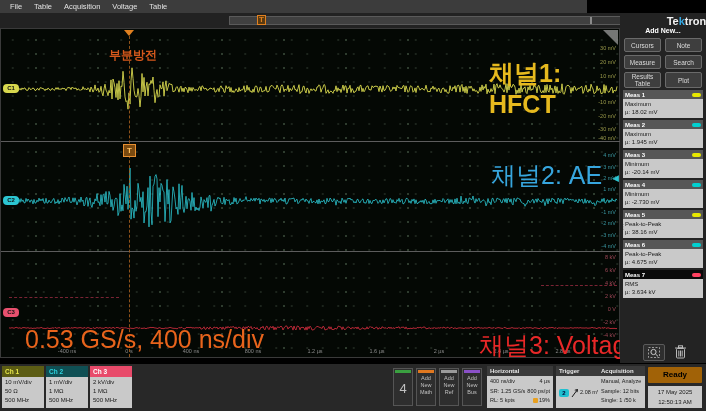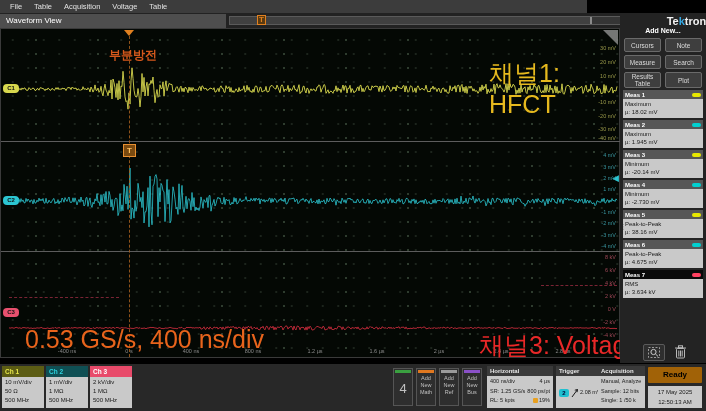--- a/index.html
+++ b/index.html
@@ -39,21 +39,21 @@
   #c2-badge{top:167px;background:#2cc6d2;}
   #c3-badge{top:279px;background:#e8506e;}
   #corner-triangle{position:absolute;right:1px;top:1px;width:0;height:0;
     border-left:15px solid transparent;border-top:15px solid #8a8a8a;opacity:.85;}
   .ylabel{position:absolute;right:3px;font-size:5.5px;transform:translateY(-50%);}
   .xlabel{position:absolute;bottom:3px;font-size:5.5px;color:#8a8a8a;transform:translateX(-50%);}
   .red-dash{position:absolute;height:0;border-top:1px dashed #7a2434;}
   #ch2-arrow{position:absolute;right:0px;top:145px;color:#2cc6d2;font-size:9px;line-height:9px;}
   
   #pd-label{position:absolute;left:88px;top:18px;color:#d4581c;font-size:12px;font-weight:bold;margin-left:20px;}
-  #ch1-label{position:absolute;left:488px;top:28px;color:#e6b91e;font-size:25px;}
+  #ch1-label{position:absolute;left:488px;top:28px;color:#e6b91e;font-size:25px;font-weight:bold;}
   #ch2-label{position:absolute;left:490px;top:130px;color:#37a6de;font-size:25px;}
   #ch3-label{position:absolute;left:478px;top:300px;color:#e82828;font-size:25px;white-space:nowrap;}
   #rate-label{position:absolute;left:24px;top:296px;color:#e8641c;font-size:25px;white-space:nowrap;}
   
   #sidebar{position:absolute;left:620px;top:13px;width:86px;height:350px;background:#232323;}
   #brand{position:absolute;left:0;top:2px;width:86px;text-align:center;color:#f2f2f2;
     font-size:11px;font-weight:bold;letter-spacing:0px;padding-left:28px;}
   #brand .accent{color:#35a6e0;}
   #add-new{position:absolute;left:0;top:14px;width:86px;text-align:center;color:#fff;font-size:7px;font-weight:bold;}
   .sbtn{position:absolute;background:#3e3e3e;border:1px solid #6a6a6a;border-radius:2px;color:#dcdcdc;
@@ -106,21 +106,20 @@
 
   <div id="menubar">
     <span>File</span>
     <span>Table</span>
     <span>Acquisition</span>
     <span>Voltage</span>
     <span>Table</span>
   </div>
 
   <div id="tabbar">
-    <div id="tab-waveform">Waveform View</div>
     <div id="minimap">
       <div id="minimap-window"></div>
       <div id="minimap-t">T</div>
     </div>
   </div>
 
   <div id="scope">
     <svg id="waves" width="620" height="330" viewBox="0 0 620 330">
         <polyline points="8,60.6 9,59.3 10,60.5 11,61.8 12,60.6 13,60.6 14,58.8 15,61.4 16,60.7 17,61.2 18,60.9 19,59.4 20,61.1 21,58.9 22,60.3 23,59.0 24,59.0 25,61.0 26,61.3 27,61.2 28,58.6 29,59.9 30,60.8 31,59.5 32,59.2 33,59.5 34,61.5 35,61.3 36,59.7 37,59.7 38,61.2 39,58.8 40,58.8 41,59.3 42,59.6 43,60.0 44,61.7 45,59.9 46,60.9 47,59.0 48,59.8 49,61.3 50,61.1 51,59.3 52,60.1 53,61.3 54,60.7 55,58.6 56,60.3 57,58.5 58,60.7 59,59.6 60,60.7 61,59.1 62,59.6 63,59.6 64,59.7 65,61.6 66,59.7 67,58.2 68,59.1 69,58.6 70,60.6 71,58.1 72,59.2 73,59.1 74,59.7 75,58.9 76,61.2 77,59.9 78,60.2 79,61.5 80,60.5 81,60.9 82,57.7 83,60.3 84,59.7 85,60.1 86,60.9 87,58.8 88,59.9 89,62.9 90,58.0 91,60.1 92,63.1 93,60.9 94,55.9 95,61.3 96,61.4 97,59.0 98,63.3 99,62.1 100,57.3 101,63.8 102,66.9 103,59.9 104,55.2 105,61.1 106,63.0 107,66.7 108,61.4 109,64.0 110,50.9 111,70.0 112,50.0 113,53.5 114,58.8 115,68.5 116,54.5 117,70.9 118,51.7 119,69.9 120,56.9 121,57.6 122,42.3 123,53.4 124,67.9 125,72.7 126,71.7 127,80.2 128,63.8 129,75.1 130,51.8 131,38.8 132,49.4 133,61.2 134,66.4 135,68.1 136,67.5 137,59.5 138,66.7 139,77.9 140,67.7 141,44.5 142,62.9 143,48.4 144,67.0 145,57.8 146,53.2 147,66.9 148,54.8 149,55.7 150,51.4 151,54.5 152,48.0 153,61.3 154,73.7 155,65.6 156,60.5 157,68.3 158,67.3 159,55.8 160,59.5 161,59.6 162,52.8 163,67.2 164,57.3 165,51.8 166,61.7 167,58.4 168,54.4 169,55.2 170,55.3 171,55.6 172,62.9 173,62.2 174,62.0 175,58.7 176,57.6 177,59.8 178,63.2 179,58.7 180,57.2 181,62.5 182,59.1 183,62.9 184,58.4 185,58.6 186,60.7 187,63.7 188,58.1 189,61.8 190,58.5 191,62.3 192,58.5 193,60.2 194,61.6 195,60.2 196,61.4 197,61.3 198,58.4 199,57.5 200,61.8 201,56.8 202,57.5 203,60.0 204,59.7 205,59.1 206,61.4 207,60.9 208,60.5 209,58.9 210,59.5 211,59.5 212,60.6 213,58.7 214,63.0 215,63.0 216,60.8 217,59.3 218,62.7 219,58.4 220,56.8 221,59.3 222,59.3 223,63.1 224,63.4 225,56.7 226,59.4 227,59.1 228,57.6 229,62.9 230,58.5 231,63.3 232,61.6 233,63.6 234,62.1 235,59.8 236,61.3 237,63.0 238,58.5 239,62.2 240,60.8 241,61.0 242,60.5 243,56.8 244,63.2 245,61.9 246,56.3 247,61.2 248,58.3 249,62.6 250,61.8 251,63.6 252,60.2 253,63.2 254,57.6 255,56.9 256,57.7 257,63.4 258,62.5 259,58.1 260,58.5 261,63.0 262,62.3 263,61.7 264,61.7 265,57.4 266,62.9 267,62.8 268,62.3 269,57.6 270,57.0 271,56.3 272,57.7 273,58.6 274,59.8 275,60.0 276,56.1 277,58.4 278,61.1 279,63.7 280,57.1 281,55.8 282,57.7 283,62.6 284,60.0 285,61.3 286,60.7 287,56.4 288,62.9 289,59.4 290,61.3 291,61.2 292,58.3 293,56.4 294,60.8 295,60.5 296,62.6 297,59.3 298,55.7 299,64.6 300,62.8 301,62.8 302,57.5 303,57.1 304,61.6 305,64.0 306,59.1 307,59.7 308,64.4 309,61.6 310,59.8 311,61.7 312,60.3 313,60.0 314,61.9 315,62.0 316,58.0 317,57.8 318,55.8 319,56.9 320,63.2 321,60.0 322,58.4 323,55.5 324,56.4 325,64.3 326,62.7 327,60.8 328,64.3 329,62.6 330,62.0 331,62.9 332,64.3 333,61.3 334,61.5 335,56.8 336,62.6 337,58.8 338,61.4 339,60.0 340,63.5 341,59.7 342,56.0 343,61.4 344,56.8 345,57.1 346,64.1 347,59.2 348,59.5 349,56.3 350,63.5 351,59.5 352,61.1 353,63.9 354,62.3 355,62.2 356,59.0 357,57.8 358,61.8 359,56.5 360,56.3 361,62.7 362,59.3 363,62.8 364,61.2 365,58.2 366,57.3 367,56.8 368,60.7 369,60.5 370,61.2 371,56.8 372,58.3 373,58.2 374,56.9 375,57.6 376,57.0 377,58.4 378,62.6 379,57.0 380,59.9 381,63.1 382,56.7 383,61.5 384,61.3 385,59.3 386,56.4 387,57.3 388,57.8 389,61.5 390,62.4 391,61.1 392,57.9 393,59.9 394,58.0 395,62.0 396,56.4 397,58.3 398,58.6 399,59.1 400,59.4 401,59.5 402,56.8 403,56.6 404,63.0 405,56.8 406,60.2 407,63.3 408,62.3 409,57.6 410,56.7 411,57.9 412,63.2 413,62.2 414,58.9 415,63.6 416,58.4 417,56.8 418,58.9 419,61.2 420,59.9 421,59.6 422,59.8 423,61.2 424,60.3 425,56.2 426,60.5 427,63.1 428,62.1 429,63.0 430,58.9 431,59.8 432,57.1 433,60.4 434,58.5 435,59.8 436,62.6 437,59.9 438,59.2 439,62.7 440,63.9 441,59.9 442,59.0 443,59.4 444,62.8 445,60.5 446,63.6 447,64.1 448,64.1 449,56.7 450,60.8 451,61.9 452,58.1 453,59.7 454,56.7 455,63.1 456,57.9 457,56.0 458,56.7 459,63.1 460,56.9 461,55.4 462,62.4 463,58.1 464,63.8 465,57.3 466,64.4 467,58.8 468,57.3 469,59.3 470,57.1 471,59.0 472,62.1 473,59.8 474,62.4 475,61.7 476,62.0 477,64.3 478,62.6 479,58.2 480,62.4 481,55.9 482,61.0 483,57.5 484,59.4 485,55.2 486,64.8 487,60.1 488,63.1 489,63.3 490,59.6 491,62.5 492,60.9 493,55.1 494,64.7 495,56.4 496,54.7 497,58.7 498,58.8 499,55.8 500,58.6 501,59.7 502,60.8 503,63.1 504,60.4 505,54.6 506,63.7 507,54.7 508,61.1 509,54.8 510,58.4 511,58.2 512,55.3 513,56.0 514,58.1 515,65.3 516,60.9 517,64.3 518,59.1 519,64.2 520,55.2 521,63.1 522,59.4 523,59.3 524,57.8 525,63.3 526,64.6 527,57.9 528,61.1 529,56.5 530,61.5 531,59.9 532,60.6 533,54.7 534,58.0 535,57.9 536,63.9 537,56.9 538,56.4 539,60.7 540,63.4 541,63.7 542,61.5 543,63.8 544,56.1 545,63.5 546,55.6 547,61.8 548,63.2 549,56.0 550,60.8 551,59.1 552,64.3 553,61.2 554,56.9 555,63.9 556,57.7 557,64.4 558,61.8 559,63.8 560,62.6 561,54.8 562,64.2 563,65.3 564,62.8 565,57.8 566,56.5 567,56.4 568,56.8 569,58.4 570,64.2 571,58.5 572,62.2 573,57.2 574,57.7 575,61.3 576,61.0 577,59.2 578,59.4 579,59.1 580,57.7 581,57.6 582,64.4 583,62.2 584,58.3 585,56.2 586,61.7 587,63.2 588,60.0 589,62.1 590,55.2 591,58.1 592,60.0 593,64.7 594,63.8 595,63.0 596,56.9 597,61.6 598,59.7 599,59.8 600,64.6 601,64.3 602,63.9 603,55.5 604,64.2 605,56.6 606,61.5 607,62.6 608,63.4 609,61.4 610,58.7 611,58.2 612,64.1 613,61.2 614,61.8 615,62.0 616,57.4 " fill="none" stroke="#d8d84e" stroke-width="0.9"></polyline>
         <polyline points="8,170.9 9,173.9 10,170.6 11,171.8 12,169.1 13,171.5 14,171.8 15,171.2 16,173.8 17,169.8 18,169.7 19,173.4 20,169.6 21,172.5 22,170.9 23,173.7 24,174.0 25,169.4 26,172.5 27,170.0 28,171.4 29,173.3 30,171.0 31,171.3 32,174.9 33,170.4 34,174.1 35,173.9 36,171.2 37,172.8 38,169.1 39,171.9 40,170.1 41,171.8 42,169.5 43,173.8 44,174.3 45,169.3 46,174.1 47,173.9 48,171.1 49,172.9 50,173.9 51,172.0 52,170.2 53,169.5 54,174.7 55,172.7 56,174.1 57,170.6 58,174.9 59,172.0 60,173.4 61,169.0 62,170.4 63,173.2 64,168.6 65,170.8 66,172.4 67,169.8 68,168.0 69,173.2 70,173.4 71,173.1 72,168.8 73,173.2 74,168.8 75,172.1 76,175.9 77,172.6 78,170.4 79,173.3 80,168.0 81,172.5 82,171.1 83,177.0 84,175.5 85,168.8 86,168.6 87,177.4 88,171.7 89,168.9 90,176.1 91,178.4 92,173.3 93,175.0 94,169.9 95,171.9 96,164.6 97,173.5 98,172.7 99,176.8 100,165.6 101,175.5 102,165.8 103,164.8 104,173.1 105,162.5 106,175.1 107,174.5 108,162.4 109,166.3 110,177.9 111,170.4 112,181.4 113,177.3 114,170.3 115,168.9 116,169.9 117,186.6 118,183.3 119,164.6 120,182.3 121,175.9 122,181.8 123,155.4 124,165.4 125,174.9 126,157.2 127,180.4 128,166.9 129,139.0 130,190.2 131,178.8 132,180.3 133,189.1 134,171.4 135,182.3 136,176.7 137,154.3 138,161.1 139,172.7 140,168.3 141,178.6 142,162.7 143,194.0 144,182.9 145,182.7 146,176.9 147,158.6 148,197.9 149,147.1 150,182.3 151,195.8 152,157.2 153,155.1 154,147.3 155,145.6 156,149.9 157,187.7 158,158.6 159,172.9 160,154.4 161,156.2 162,161.8 163,162.7 164,192.6 165,174.0 166,150.5 167,175.1 168,160.6 169,193.9 170,191.7 171,174.0 172,157.8 173,162.8 174,170.2 175,179.9 176,178.2 177,185.4 178,154.8 179,180.3 180,168.3 181,156.4 182,179.1 183,183.5 184,178.0 185,167.3 186,179.8 187,170.4 188,169.6 189,172.3 190,181.3 191,163.5 192,177.7 193,168.6 194,181.8 195,178.0 196,181.0 197,179.0 198,181.6 199,178.0 200,167.9 201,172.8 202,179.3 203,170.6 204,172.7 205,173.3 206,168.6 207,178.6 208,166.8 209,166.5 210,182.2 211,176.3 212,173.9 213,170.4 214,177.1 215,174.8 216,170.5 217,168.2 218,169.7 219,168.9 220,173.7 221,174.8 222,174.4 223,168.3 224,175.6 225,170.2 226,171.0 227,171.8 228,170.6 229,175.6 230,175.5 231,173.3 232,175.0 233,168.5 234,172.8 235,169.2 236,175.1 237,174.1 238,172.0 239,169.5 240,171.9 241,172.8 242,170.9 243,171.6 244,170.6 245,167.6 246,171.6 247,172.2 248,171.0 249,172.3 250,169.4 251,171.3 252,171.5 253,169.2 254,172.2 255,169.0 256,170.6 257,171.0 258,169.2 259,174.9 260,170.0 261,170.6 262,172.3 263,170.4 264,173.2 265,171.2 266,171.5 267,172.3 268,169.4 269,169.2 270,173.8 271,169.4 272,173.1 273,170.0 274,169.5 275,171.1 276,173.5 277,172.5 278,170.5 279,171.2 280,169.2 281,172.1 282,170.6 283,172.7 284,169.0 285,174.9 286,174.9 287,172.9 288,169.6 289,170.1 290,169.7 291,169.7 292,169.3 293,169.1 294,172.9 295,171.0 296,170.2 297,174.7 298,173.7 299,171.9 300,170.4 301,171.2 302,169.3 303,171.1 304,172.8 305,170.0 306,171.7 307,171.9 308,174.4 309,171.1 310,169.5 311,174.0 312,172.6 313,172.3 314,173.5 315,173.9 316,170.9 317,174.9 318,170.0 319,174.6 320,171.9 321,172.6 322,172.6 323,170.8 324,174.7 325,174.4 326,169.3 327,172.6 328,172.5 329,169.0 330,170.1 331,172.6 332,172.4 333,169.6 334,171.3 335,176.2 336,170.8 337,172.1 338,173.6 339,172.3 340,174.7 341,169.1 342,171.0 343,173.3 344,170.7 345,174.3 346,170.8 347,169.1 348,170.1 349,169.0 350,171.1 351,170.2 352,171.6 353,173.9 354,172.6 355,174.0 356,170.5 357,170.3 358,173.2 359,173.9 360,171.8 361,170.6 362,169.9 363,174.0 364,173.5 365,174.3 366,171.1 367,170.0 368,174.5 369,171.4 370,174.2 371,174.5 372,171.3 373,171.7 374,171.1 375,170.2 376,171.7 377,174.4 378,173.2 379,171.0 380,173.8 381,174.6 382,170.8 383,173.9 384,171.6 385,169.7 386,170.0 387,174.5 388,172.4 389,169.5 390,170.2 391,173.9 392,170.7 393,173.6 394,173.2 395,174.3 396,170.6 397,172.3 398,169.3 399,173.2 400,171.4 401,170.3 402,174.9 403,174.5 404,172.9 405,169.7 406,169.2 407,170.3 408,173.7 409,171.8 410,174.4 411,170.4 412,172.2 413,169.9 414,174.7 415,170.8 416,174.5 417,174.5 418,172.7 419,173.2 420,171.5 421,173.3 422,171.2 423,174.7 424,170.2 425,170.9 426,174.8 427,173.6 428,172.4 429,174.8 430,174.5 431,174.8 432,170.9 433,174.2 434,170.2 435,174.3 436,171.4 437,172.0 438,171.2 439,171.8 440,172.1 441,173.0 442,169.5 443,170.6 444,173.7 445,172.2 446,171.0 447,169.8 448,174.5 449,170.5 450,173.4 451,170.6 452,174.3 453,174.8 454,169.9 455,174.8 456,169.2 457,174.4 458,173.1 459,174.9 460,167.1 461,173.6 462,174.8 463,172.0 464,173.5 465,169.2 466,173.9 467,174.6 468,169.1 469,169.1 470,170.7 471,170.5 472,167.0 473,171.7 474,174.1 475,169.7 476,172.5 477,170.8 478,169.2 479,172.8 480,173.5 481,171.9 482,170.8 483,171.3 484,172.3 485,176.9 486,174.6 487,169.5 488,173.6 489,172.8 490,175.7 491,169.5 492,169.3 493,172.7 494,173.6 495,172.5 496,169.1 497,169.6 498,170.4 499,170.2 500,173.2 501,174.0 502,170.5 503,169.7 504,173.3 505,169.4 506,174.1 507,169.2 508,170.0 509,173.1 510,169.8 511,174.4 512,175.9 513,169.2 514,170.7 515,172.7 516,169.1 517,169.1 518,170.2 519,170.0 520,172.9 521,173.4 522,174.7 523,174.5 524,177.3 525,174.9 526,174.7 527,171.1 528,171.9 529,173.7 530,172.7 531,171.1 532,170.2 533,174.2 534,171.7 535,169.9 536,173.3 537,169.5 538,171.5 539,172.3 540,172.7 541,173.5 542,170.2 543,172.5 544,176.7 545,172.6 546,169.7 547,174.9 548,169.7 549,172.0 550,173.1 551,169.1 552,170.5 553,170.2 554,173.4 555,173.0 556,174.6 557,169.1 558,170.0 559,173.3 560,169.7 561,170.9 562,174.7 563,170.3 564,169.1 565,171.0 566,169.7 567,169.6 568,171.5 569,170.1 570,170.8 571,171.1 572,170.5 573,171.3 574,172.9 575,170.6 576,172.5 577,174.0 578,169.9 579,172.3 580,171.6 581,170.0 582,173.9 583,174.2 584,169.7 585,174.2 586,171.4 587,171.5 588,174.1 589,171.4 590,172.9 591,174.6 592,174.5 593,173.7 594,176.7 595,175.5 596,171.7 597,172.3 598,173.1 599,172.9 600,173.3 601,169.8 602,172.6 603,169.2 604,174.1 605,173.6 606,170.9 607,170.9 608,173.7 609,171.1 610,172.8 611,169.5 612,171.9 613,171.2 614,172.5 615,169.9 616,171.2 " fill="none" stroke="#2cc6d2" stroke-width="0.8"></polyline>
@@ -175,20 +174,21 @@
         <span class="xlabel" style="left: 252px;">800 ns</span>
         <span class="xlabel" style="left: 314px;">1.2 µs</span>
         <span class="xlabel" style="left: 376px;">1.6 µs</span>
         <span class="xlabel" style="left: 438px;">2 µs</span>
         <span class="xlabel" style="left: 500px;">2.4 µs</span>
         <span class="xlabel" style="left: 562px;">2.8 µs</span>
       </div>
 
     <div id="pd-label">부분방전</div>
     <div id="ch1-label">채널1: HFCT</div>
+    <div id="ch2-label">채널2: AE</div>
     <div id="ch3-label">채널3: Voltage</div>
     <div id="rate-label">0.53 GS/s, 400 ns/div</div>
   </div>
 
   <div id="sidebar">
     <div id="brand">Te<span class="accent">k</span>tronix</div>
     <div id="add-new">Add New...</div>
 
     <div class="sbtn" style="left:4px;top:25px;width:37px;height:14px;">Cursors</div>
     <div class="sbtn" style="left:45px;top:25px;width:37px;height:14px;">Note</div>

